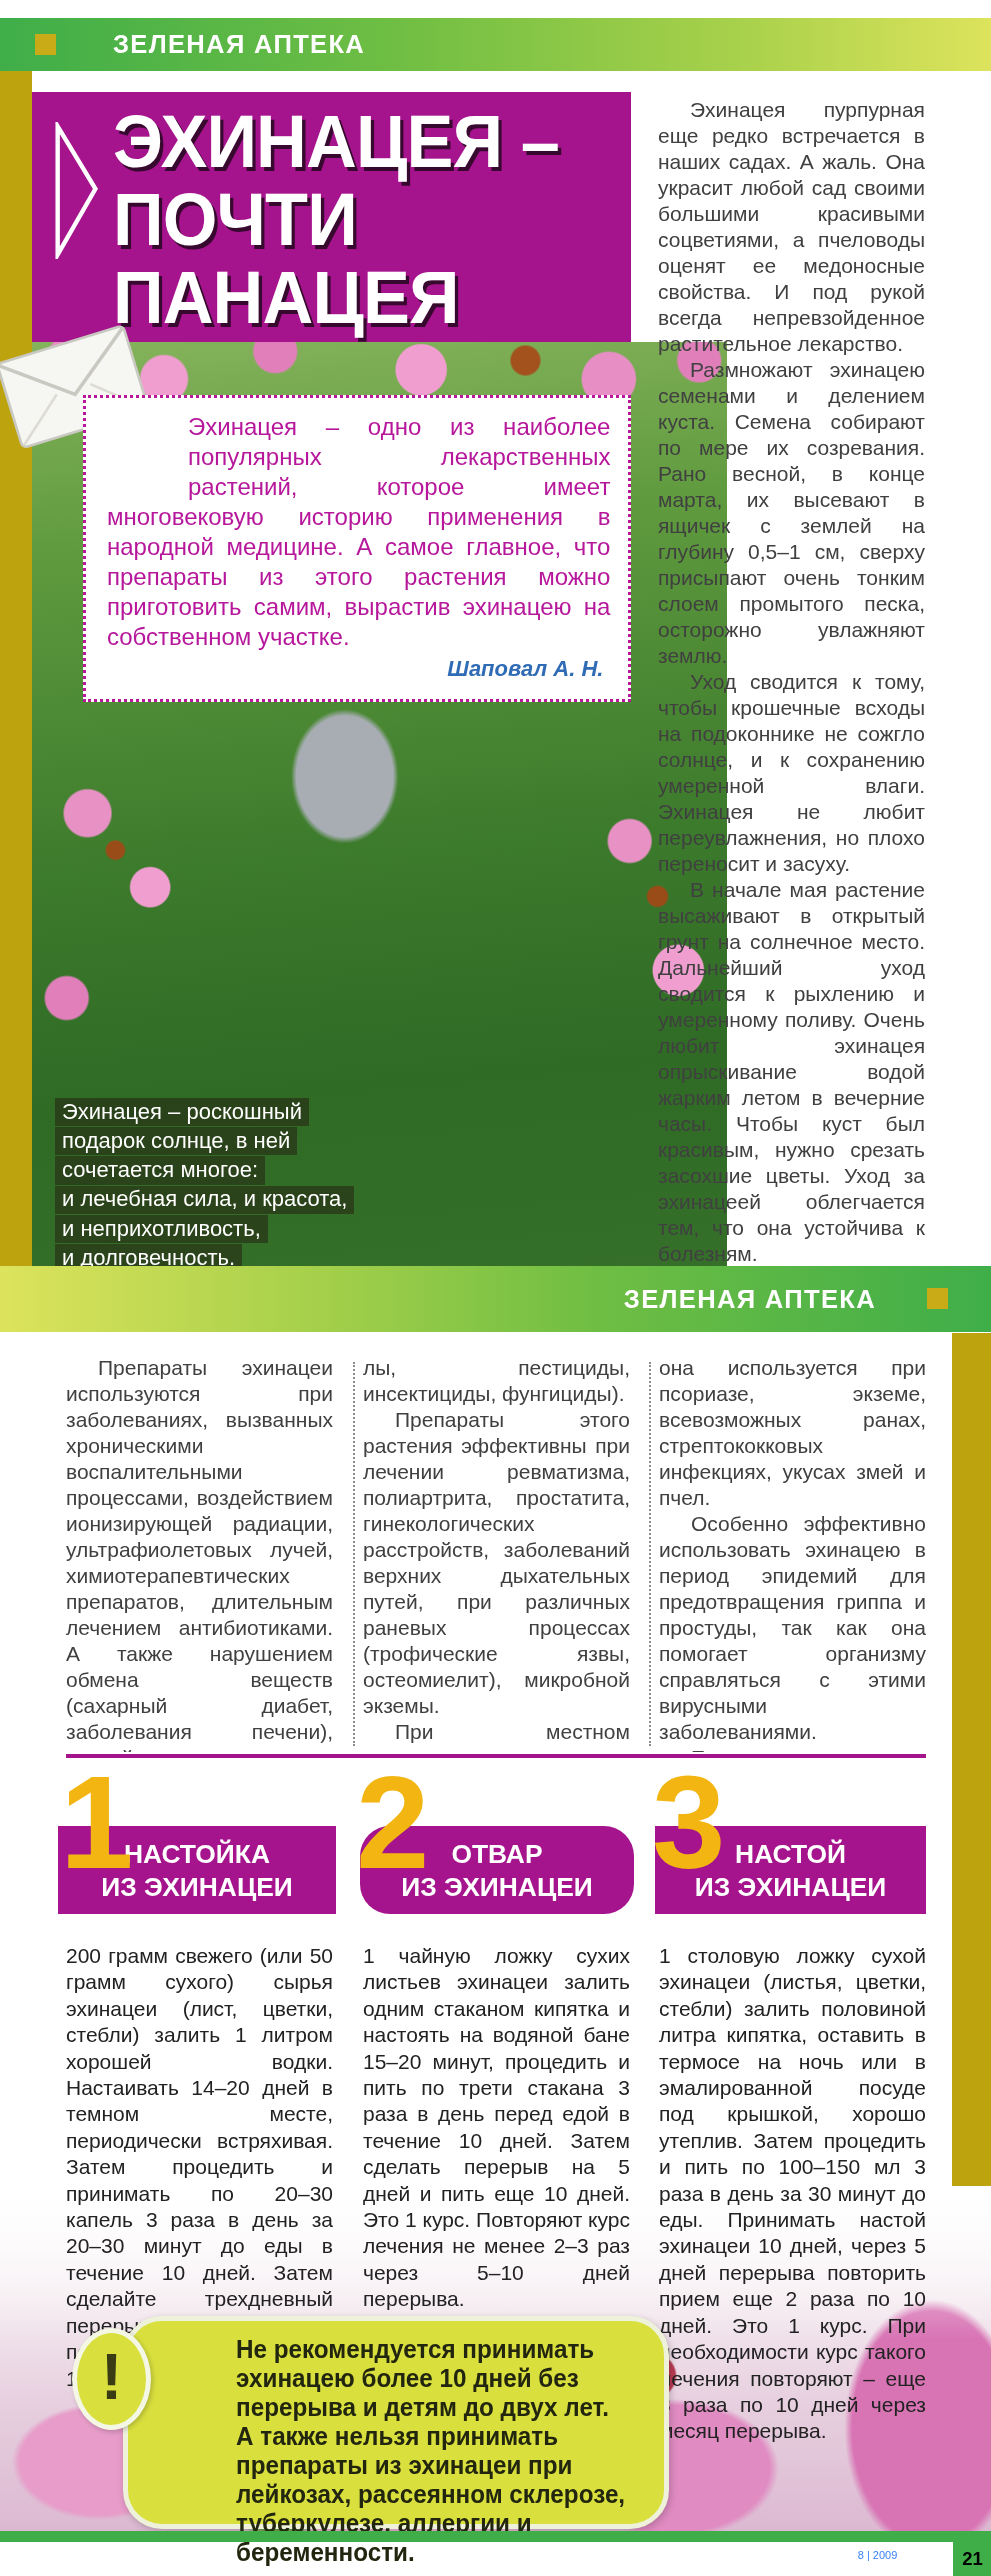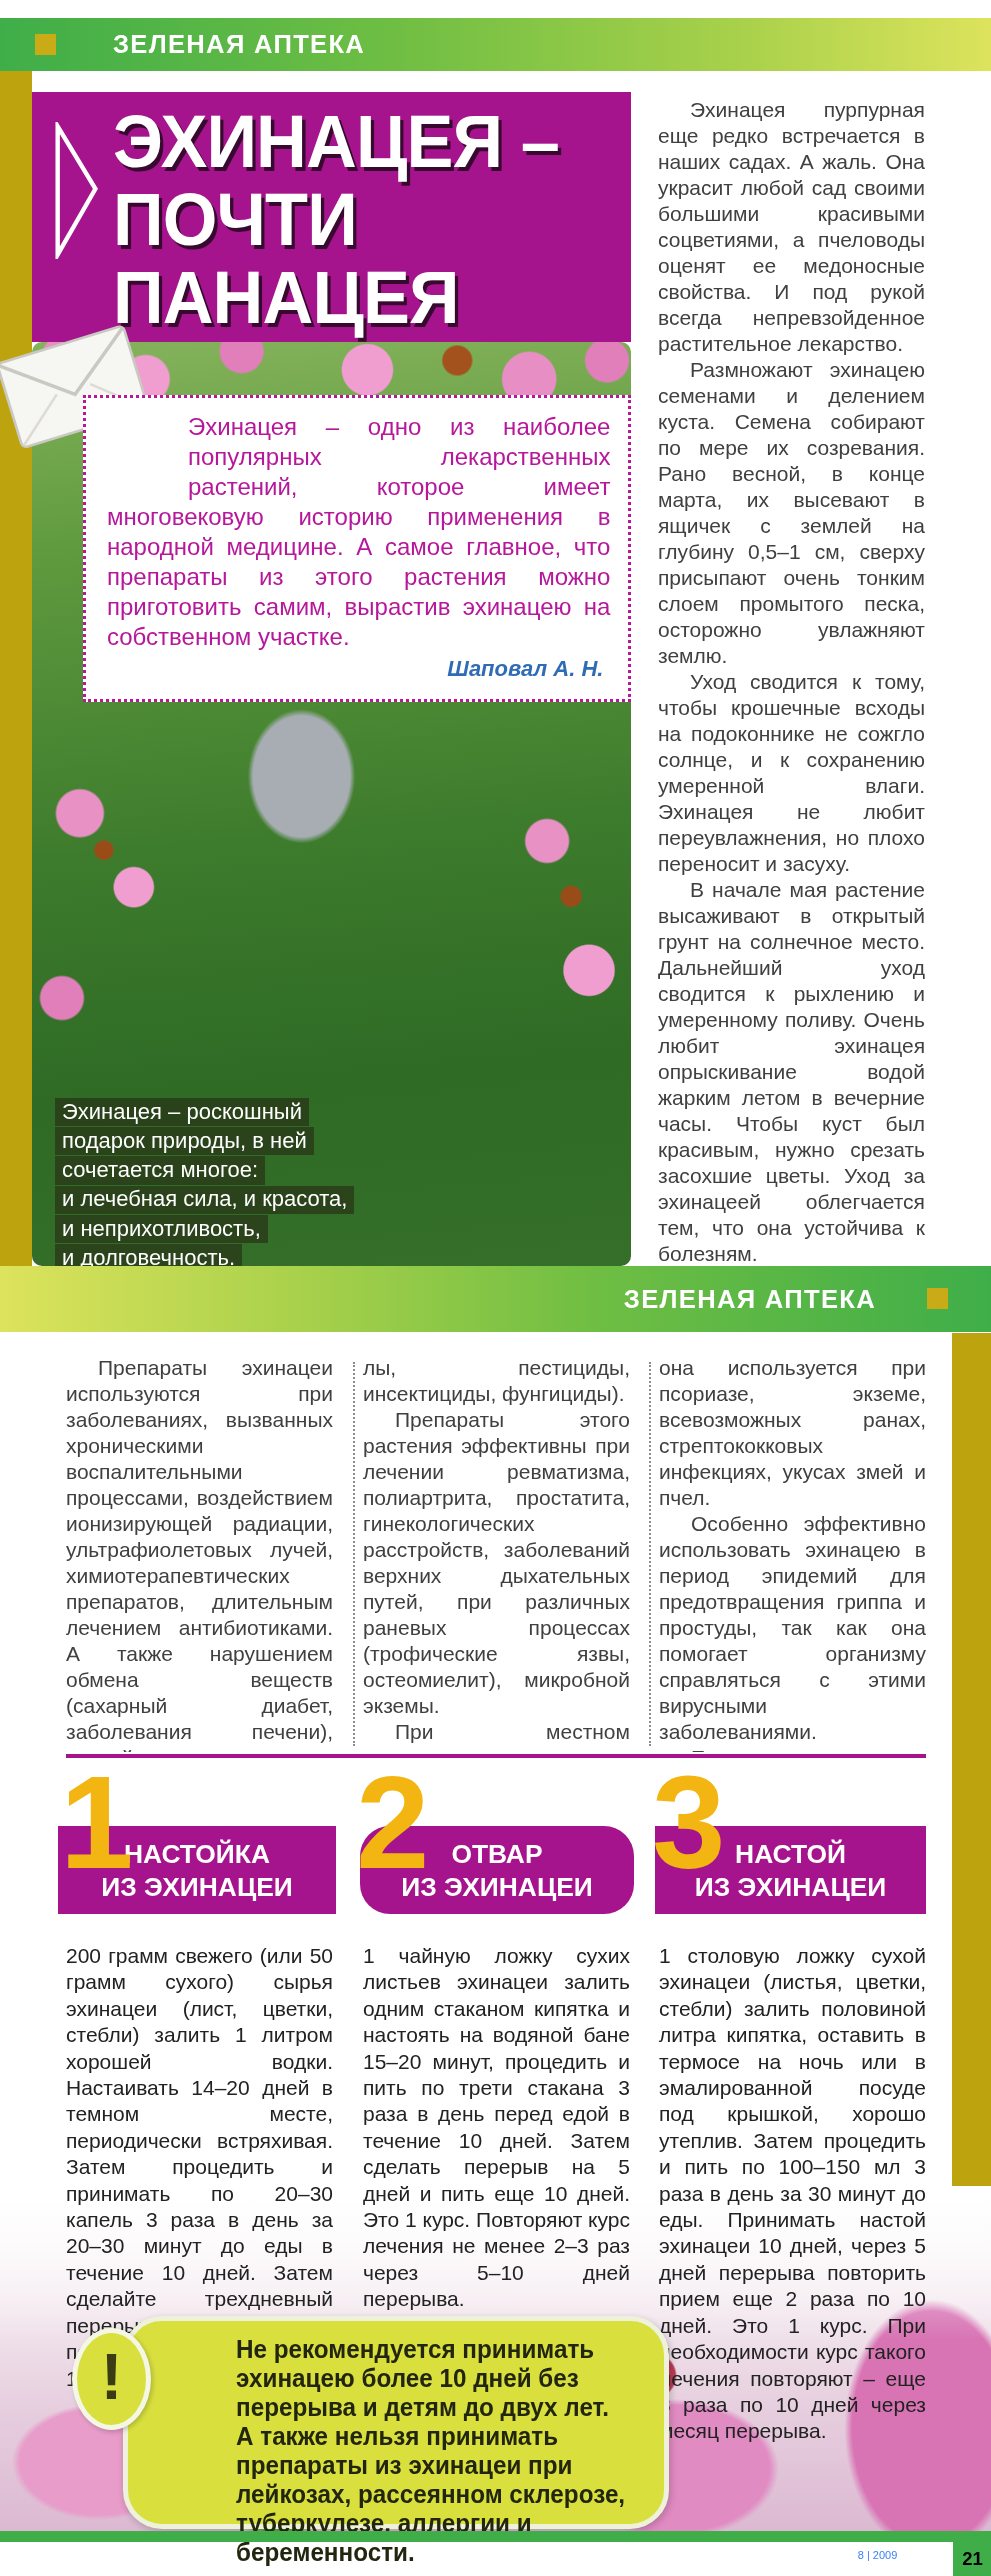--- a/index.html
+++ b/index.html
@@ -18,40 +18,40 @@
   
   .strip-left{position:absolute;left:0;top:71px;width:32px;height:1196px;background:#bda30e;}
   .strip-right{position:absolute;left:952px;top:1333px;width:40px;height:978px;background:#bda30e;}
   
   .title-block{position:absolute;left:32px;top:92px;width:599px;height:250px;background:#a5138d;}
   .title-arrow{position:absolute;left:21px;top:30px;}
   .title-lines{position:absolute;left:81px;top:10.6px;}
   .title-lines div{font-size:74px;line-height:78px;font-weight:bold;color:#fff;
     letter-spacing:-0.9px;text-shadow:3.5px 3.5px 0 #38092f;transform:scaleX(.95);transform-origin:left top;}
   
-  .photo{position:absolute;left:32px;top:342px;width:599px;height:924px;overflow:hidden;
+  .photo{position:absolute;left:32px;top:342px;width:695px;height:924px;overflow:hidden;
     background:
       radial-gradient(ellipse 35px 44px at 46% 35%, #f0cfa3 0 58%, rgba(240,207,163,0) 63%),
       radial-gradient(ellipse 48px 35px at 46% 31.4%, #efe3a8 0 58%, rgba(239,227,168,0) 63%),
       radial-gradient(ellipse 88px 110px at 45% 47%, #a7adb3 0 55%, rgba(167,173,179,0) 61%),
       radial-gradient(circle at 6% 2%, #e78fc4 0 26.4px, rgba(0,0,0,0) 28px),
       radial-gradient(circle at 19% 4%, #ef9ecf 0 23px, rgba(0,0,0,0) 25px),
       radial-gradient(circle at 35% 1%, #e07fba 0 21px, rgba(0,0,0,0) 23px),
       radial-gradient(circle at 56% 3%, #ef9ecf 0 25px, rgba(0,0,0,0) 26.4px),
       radial-gradient(circle at 71% 2%, #a3511d 0 14px, rgba(0,0,0,0) 16px),
       radial-gradient(circle at 83% 4%, #e78fc4 0 26.4px, rgba(0,0,0,0) 28px),
       radial-gradient(circle at 96% 2%, #e07fba 0 21px, rgba(0,0,0,0) 23px),
       radial-gradient(circle at 8% 51%, #e891c5 0 23px, rgba(0,0,0,0) 25px),
       radial-gradient(circle at 17% 59%, #ef9ecf 0 19.4px, rgba(0,0,0,0) 21px),
       radial-gradient(circle at 5% 71%, #e07fba 0 21px, rgba(0,0,0,0) 23px),
       radial-gradient(circle at 12% 55%, #994c17 0 8.8px, rgba(0,0,0,0) 10.6px),
       radial-gradient(circle at 86% 54%, #e891c5 0 21px, rgba(0,0,0,0) 23px),
       radial-gradient(circle at 93% 68%, #ef9ecf 0 25px, rgba(0,0,0,0) 26.4px),
       radial-gradient(circle at 90% 60%, #994c17 0 9.7px, rgba(0,0,0,0) 11.5px),
-      linear-gradient(175deg,#85b35c 0%,#5f9a3e 22%,#3c7a2c 55%,#2f6b25 78%,#356f2a 100%); border-radius: 10px;}
+      linear-gradient(175deg,#85b35c 0%,#5f9a3e 22%,#3c7a2c 55%,#2f6b25 78%,#356f2a 100%);}
   .photo-caption{position:absolute;left:23px;top:756px;width:317px;}
   .photo-caption span{display:inline-block;background:rgba(38,42,20,.62);color:#fff;
     font-size:22px;line-height:25.6px;padding:0.9px 7px 1.8px;margin-bottom:0.9px;}
   
   .envelope{position:absolute;left:5.3px;top:340px;transform:rotate(-17deg);}
   
   .intro-box{position:absolute;left:83px;top:395px;width:548px;height:307px;background:#fff;
     border:3.5px dotted #b6179b;box-sizing:border-box;padding:14px 17.6px 5.3px 21px;}
   .intro-spacer{float:left;width:81px;height:63px;}
   .intro-text{margin:0;color:#b6179b;font-weight:normal;font-size:24px;line-height:30px;text-align:justify;}
@@ -136,21 +136,21 @@
     <div class="title-lines">
       <div>ЭХИНАЦЕЯ –</div>
       <div>ПОЧТИ</div>
       <div>ПАНАЦЕЯ</div>
     </div>
   </div>
 
   <div class="photo">
     <div class="photo-caption">
       <span>Эхинацея – роскошный</span><br>
-      <span>подарок природы, в ней</span><br>
+      <span>подарок солнце, в ней</span><br>
       <span>сочетается многое:</span><br>
       <span>и лечебная сила, и красота,</span><br>
       <span>и неприхотливость,</span><br>
       <span>и долговечность.</span>
     </div>
   </div>
 
   <div class="envelope">
     <svg width="137" height="95" viewBox="0 0 156 108">
       <rect x="3" y="3" width="150" height="100" rx="6" fill="#f6f6f3" stroke="#c9c9c2" stroke-width="3"></rect>

